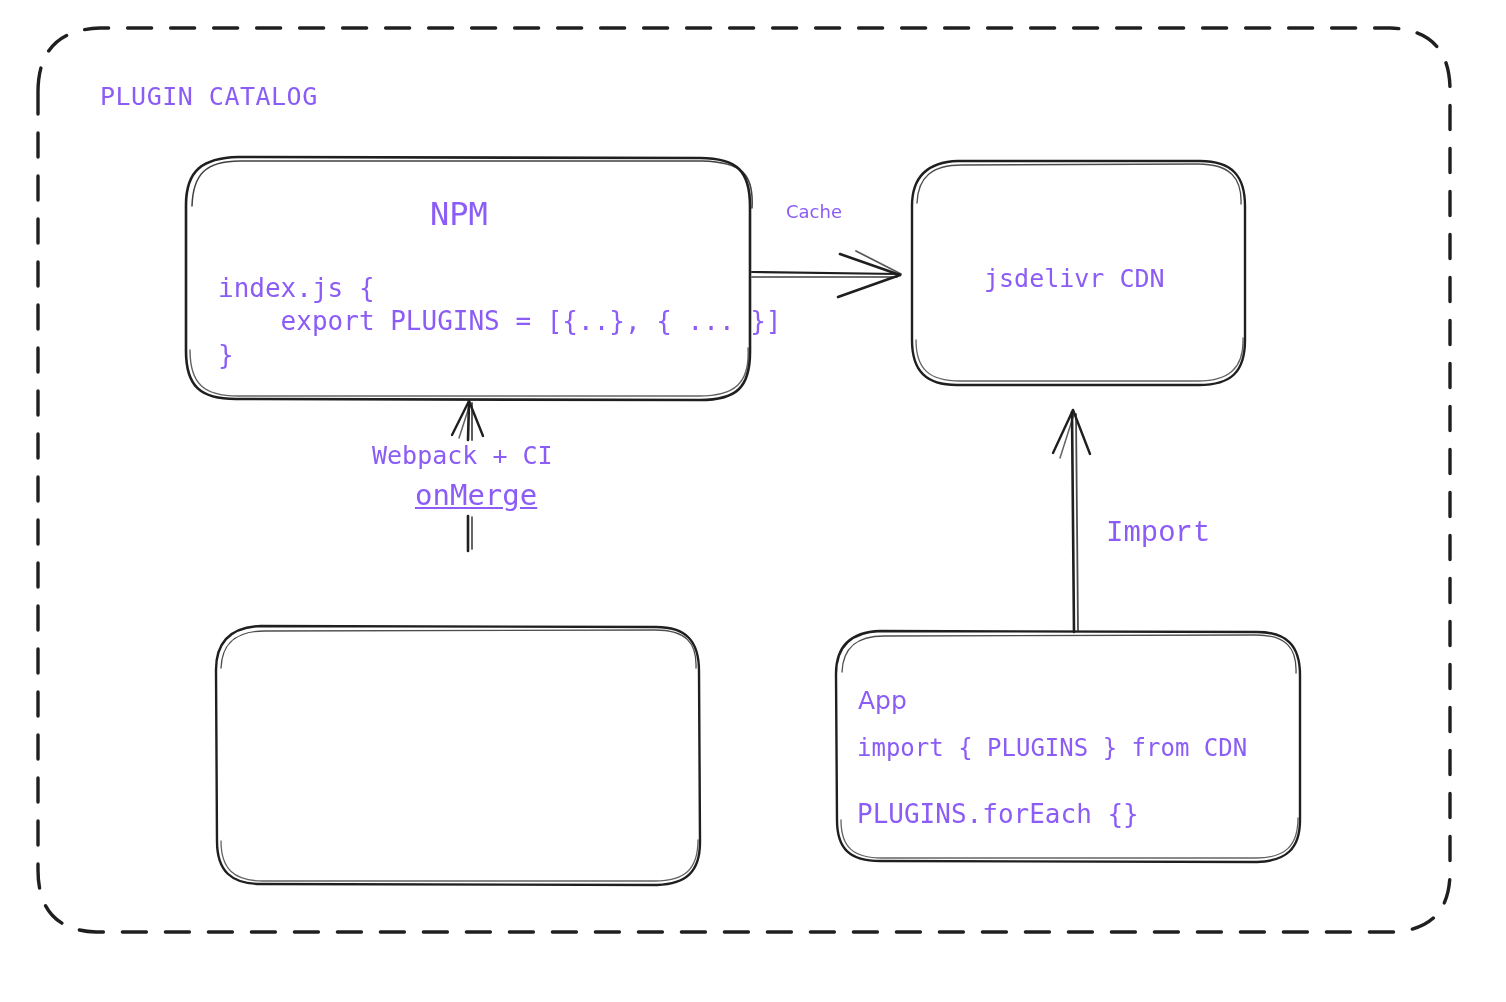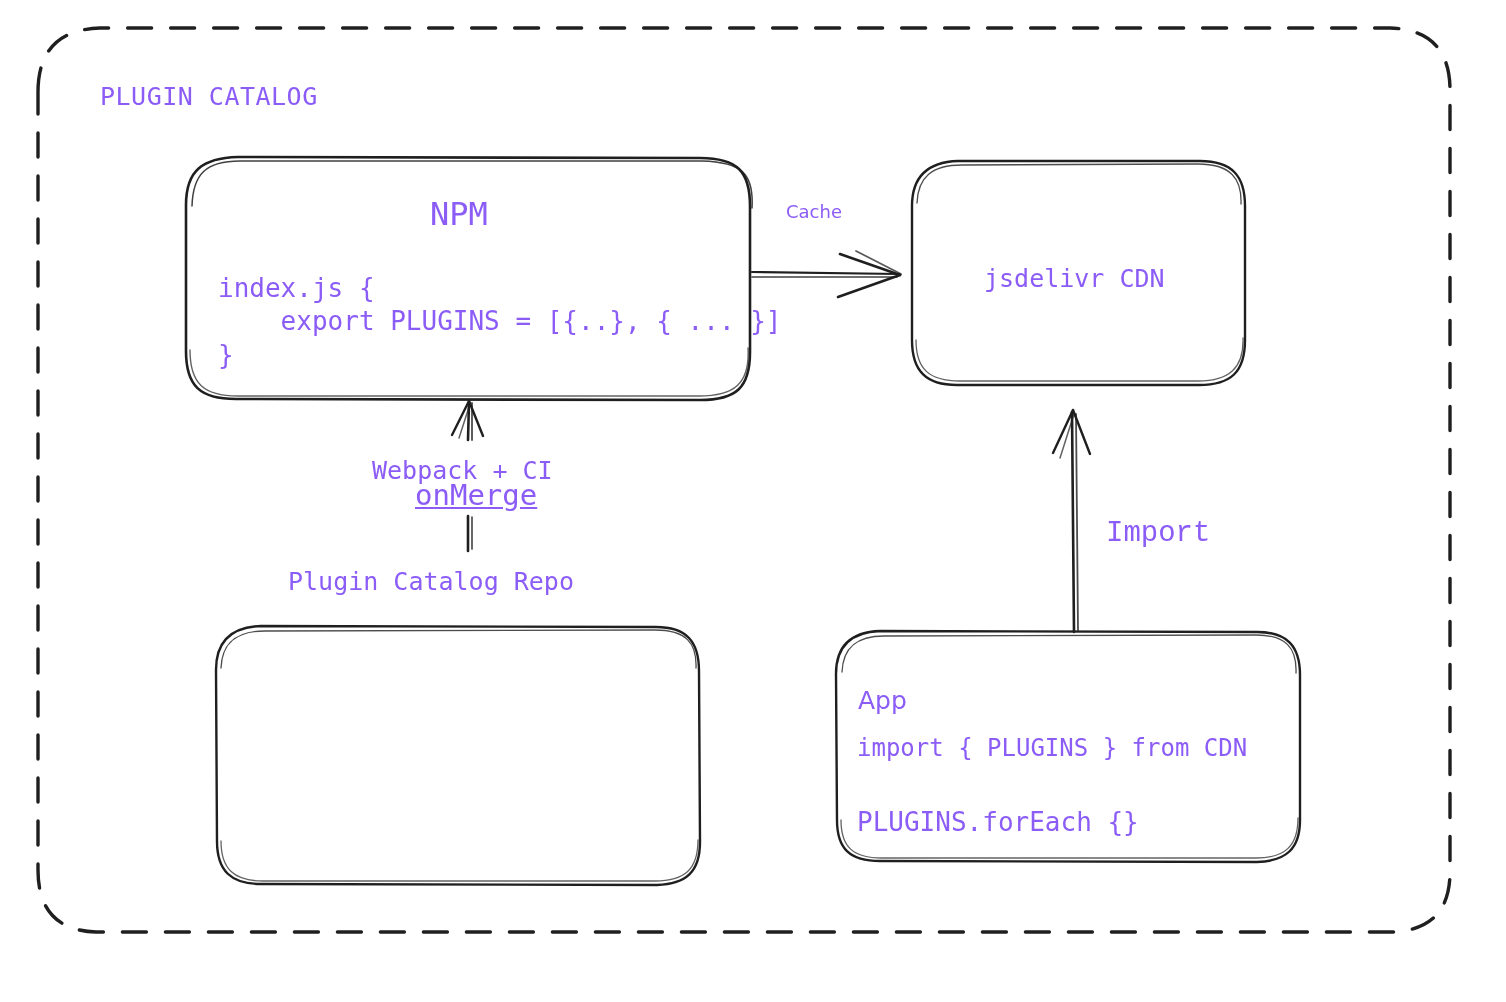--- a/index.html
+++ b/index.html
@@ -71,21 +71,21 @@
   
   #cache-label {
     left: 786px;
     top: 203px;
     font-size: 18px;
   }
 
   
   #wp-line1 {
     left: 372px;
-    top: 458px;
+    top: 443px;
     font-size: 25px;
   }
   #wp-line2 {
     left: 415px;
     top: 481px;
     font-size: 29px;
     text-decoration: underline;
   }
 
   
@@ -112,21 +112,20 @@
   }
   #app-line1 {
     left: 857px;
     top: 736px;
     font-size: 24px;
   }
   #app-line2 {
     left: 857px;
     top: 801px;
     font-size: 26px;
-    margin-top: 8px;
   }
 
   
   #import-label {
     left: 1106px;
     top: 519px;
     font-size: 29px;
   }
 </style>
 </head>
@@ -268,21 +267,20 @@
 }</div>
 
   <div class="txt mono" id="cdn-title">jsdelivr CDN</div>
 
   <div class="txt sans" id="cache-label">Cache</div>
 
   <div class="txt mono" id="wp-line1">Webpack + CI</div>
 
   <div class="txt mono" id="wp-line2">onMerge</div>
 
-  <div class="txt mono" id="repo-label">Plugin Catalog Repo</div>
 
 
   <div class="txt sans" id="app-title">App</div>
 
   <div class="txt mono" id="app-line1">import { PLUGINS } from CDN</div>
 
   <div class="txt mono" id="app-line2">PLUGINS.forEach {}</div>
 
   <div class="txt serifmono" id="import-label">Import</div>
 

